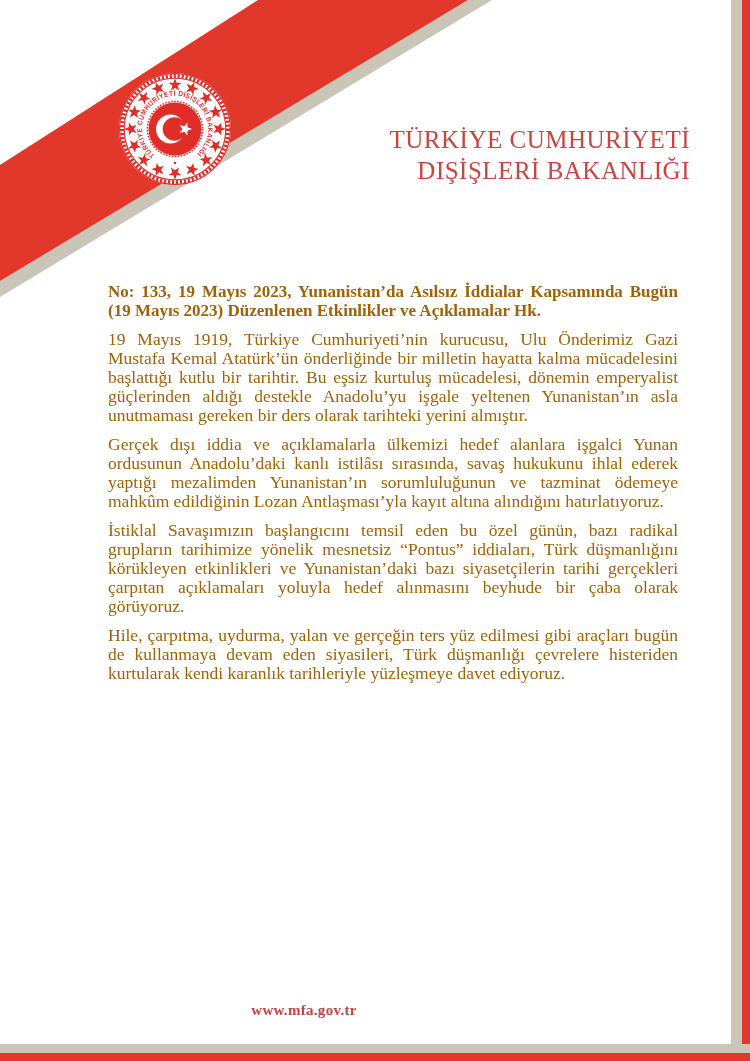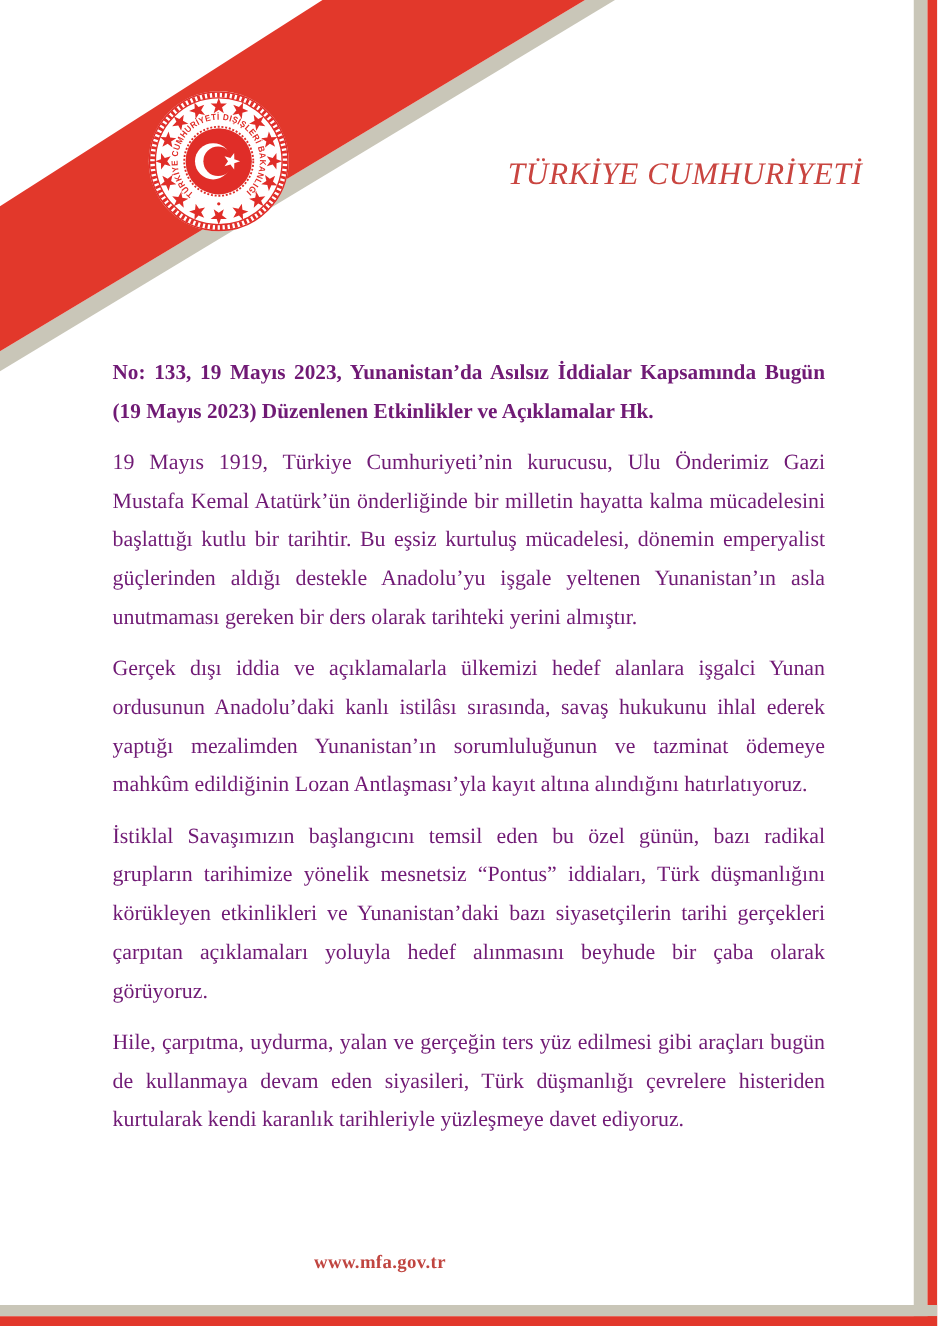--- a/index.html
+++ b/index.html
@@ -6,25 +6,24 @@
   .page{
     position:relative;width:750px;height:1061px;background:#ffffff;
     overflow:hidden;font-family:"Liberation Serif",serif;
   }
   .deco{position:absolute;inset:0;width:750px;height:1061px;display:block;}
   .emblem{position:absolute;left:115px;top:69px;width:120px;height:120px;display:block;}
   .ministry{
     position:absolute;top:124px;right:60px;text-align:right;
     color:#c94540;font-size:25px;line-height:31px;letter-spacing:0.5px;
     font-family:"Liberation Serif",serif;
-    font-style:italic;
   }
   .content{
-    position:absolute;left:90px;top:282px;width:570px;
-    color:#701a75;font-size:17.5px;line-height:31px;text-align:justify;
+    position:absolute;left:108px;top:282px;width:570px;
+    color:#a16207;font-size:17.5px;line-height:19px;text-align:justify;
   }
   .content p{margin:0 0 10px 0;}
   .subject{font-weight:bold;font-size:17px;}
   .footer{
     position:absolute;left:0;top:1002px;width:608px;text-align:center;
     color:#c04540;font-weight:bold;font-size:15px;letter-spacing:0.3px;
   }
 </style>
 </head>
 <body>
@@ -78,20 +77,21 @@
       <circle cx="0" cy="0" r="26.5" fill="#e02d28"></circle>
       <circle cx="0" cy="0" r="27.6" fill="none" stroke="#e02d28" stroke-width="1.5" stroke-dasharray="1.6 1.4"></circle>
       <circle cx="-4.5" cy="0" r="14.5" fill="#ffffff"></circle>
       <circle cx="-0.5" cy="0" r="11.8" fill="#e02d28"></circle>
       <use href="#star5" fill="#ffffff" transform="translate(10.2,0) rotate(90) scale(1.5)"></use>
     </g>
   </svg>
 
   <div class="ministry">
     <div>TÜRKİYE CUMHURİYETİ</div>
+    <div>DIŞİŞLERİ BAKANLIĞI</div>
   </div>
 
   <div class="content">
     <p class="subject">No: 133, 19 Mayıs 2023, Yunanistan’da Asılsız İddialar Kapsamında Bugün (19 Mayıs 2023) Düzenlenen Etkinlikler ve Açıklamalar Hk.</p>
     <p>19 Mayıs 1919, Türkiye Cumhuriyeti’nin kurucusu, Ulu Önderimiz Gazi Mustafa Kemal Atatürk’ün önderliğinde bir milletin hayatta kalma mücadelesini başlattığı kutlu bir tarihtir. Bu eşsiz kurtuluş mücadelesi, dönemin emperyalist güçlerinden aldığı destekle Anadolu’yu işgale yeltenen Yunanistan’ın asla unutmaması gereken bir ders olarak tarihteki yerini almıştır.</p>
     <p>Gerçek dışı iddia ve açıklamalarla ülkemizi hedef alanlara işgalci Yunan ordusunun Anadolu’daki kanlı istilâsı sırasında, savaş hukukunu ihlal ederek yaptığı mezalimden Yunanistan’ın sorumluluğunun ve tazminat ödemeye mahkûm edildiğinin Lozan Antlaşması’yla kayıt altına alındığını hatırlatıyoruz.</p>
     <p>İstiklal Savaşımızın başlangıcını temsil eden bu özel günün, bazı radikal grupların tarihimize yönelik mesnetsiz “Pontus” iddiaları, Türk düşmanlığını körükleyen etkinlikleri ve Yunanistan’daki bazı siyasetçilerin tarihi gerçekleri çarpıtan açıklamaları yoluyla hedef alınmasını beyhude bir çaba olarak görüyoruz.</p>
     <p>Hile, çarpıtma, uydurma, yalan ve gerçeğin ters yüz edilmesi gibi araçları bugün de kullanmaya devam eden siyasileri, Türk düşmanlığı çevrelere histeriden kurtularak kendi karanlık tarihleriyle yüzleşmeye davet ediyoruz.</p>
   </div>
 

